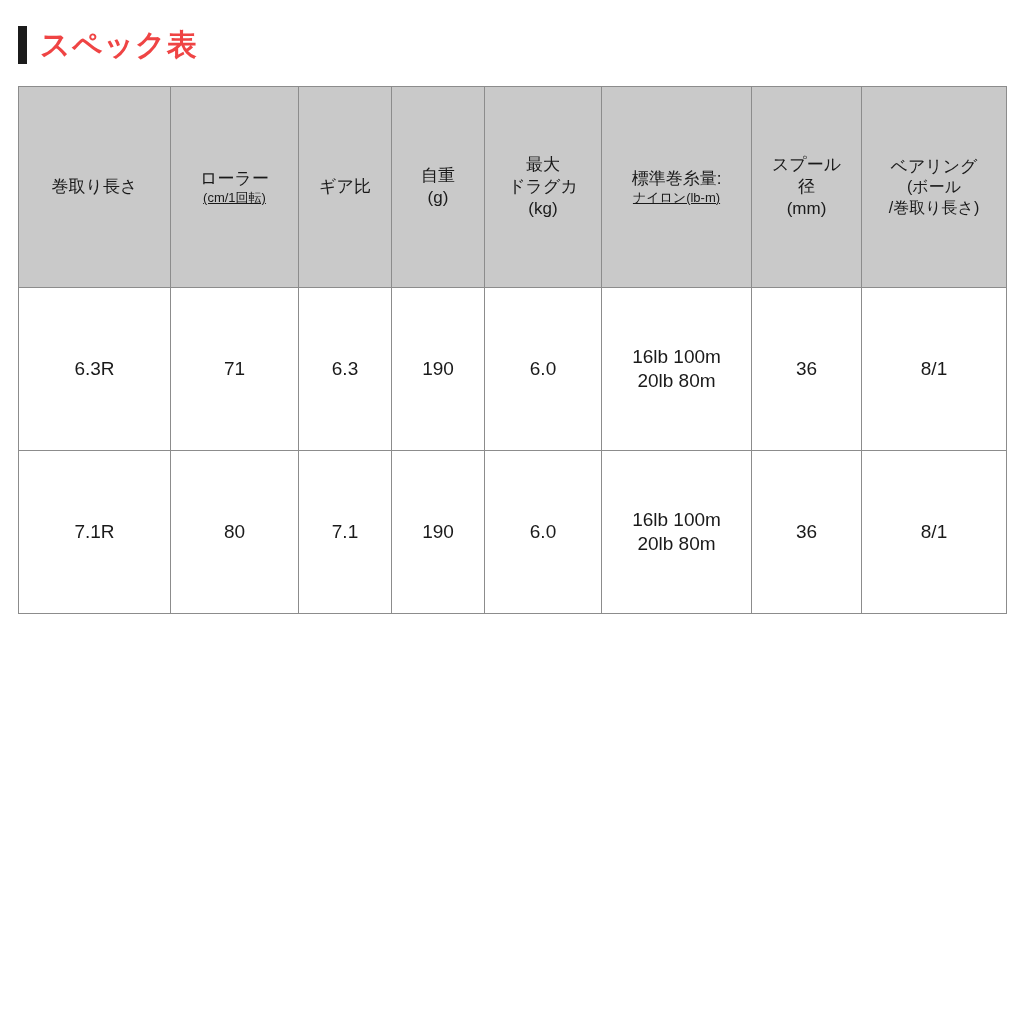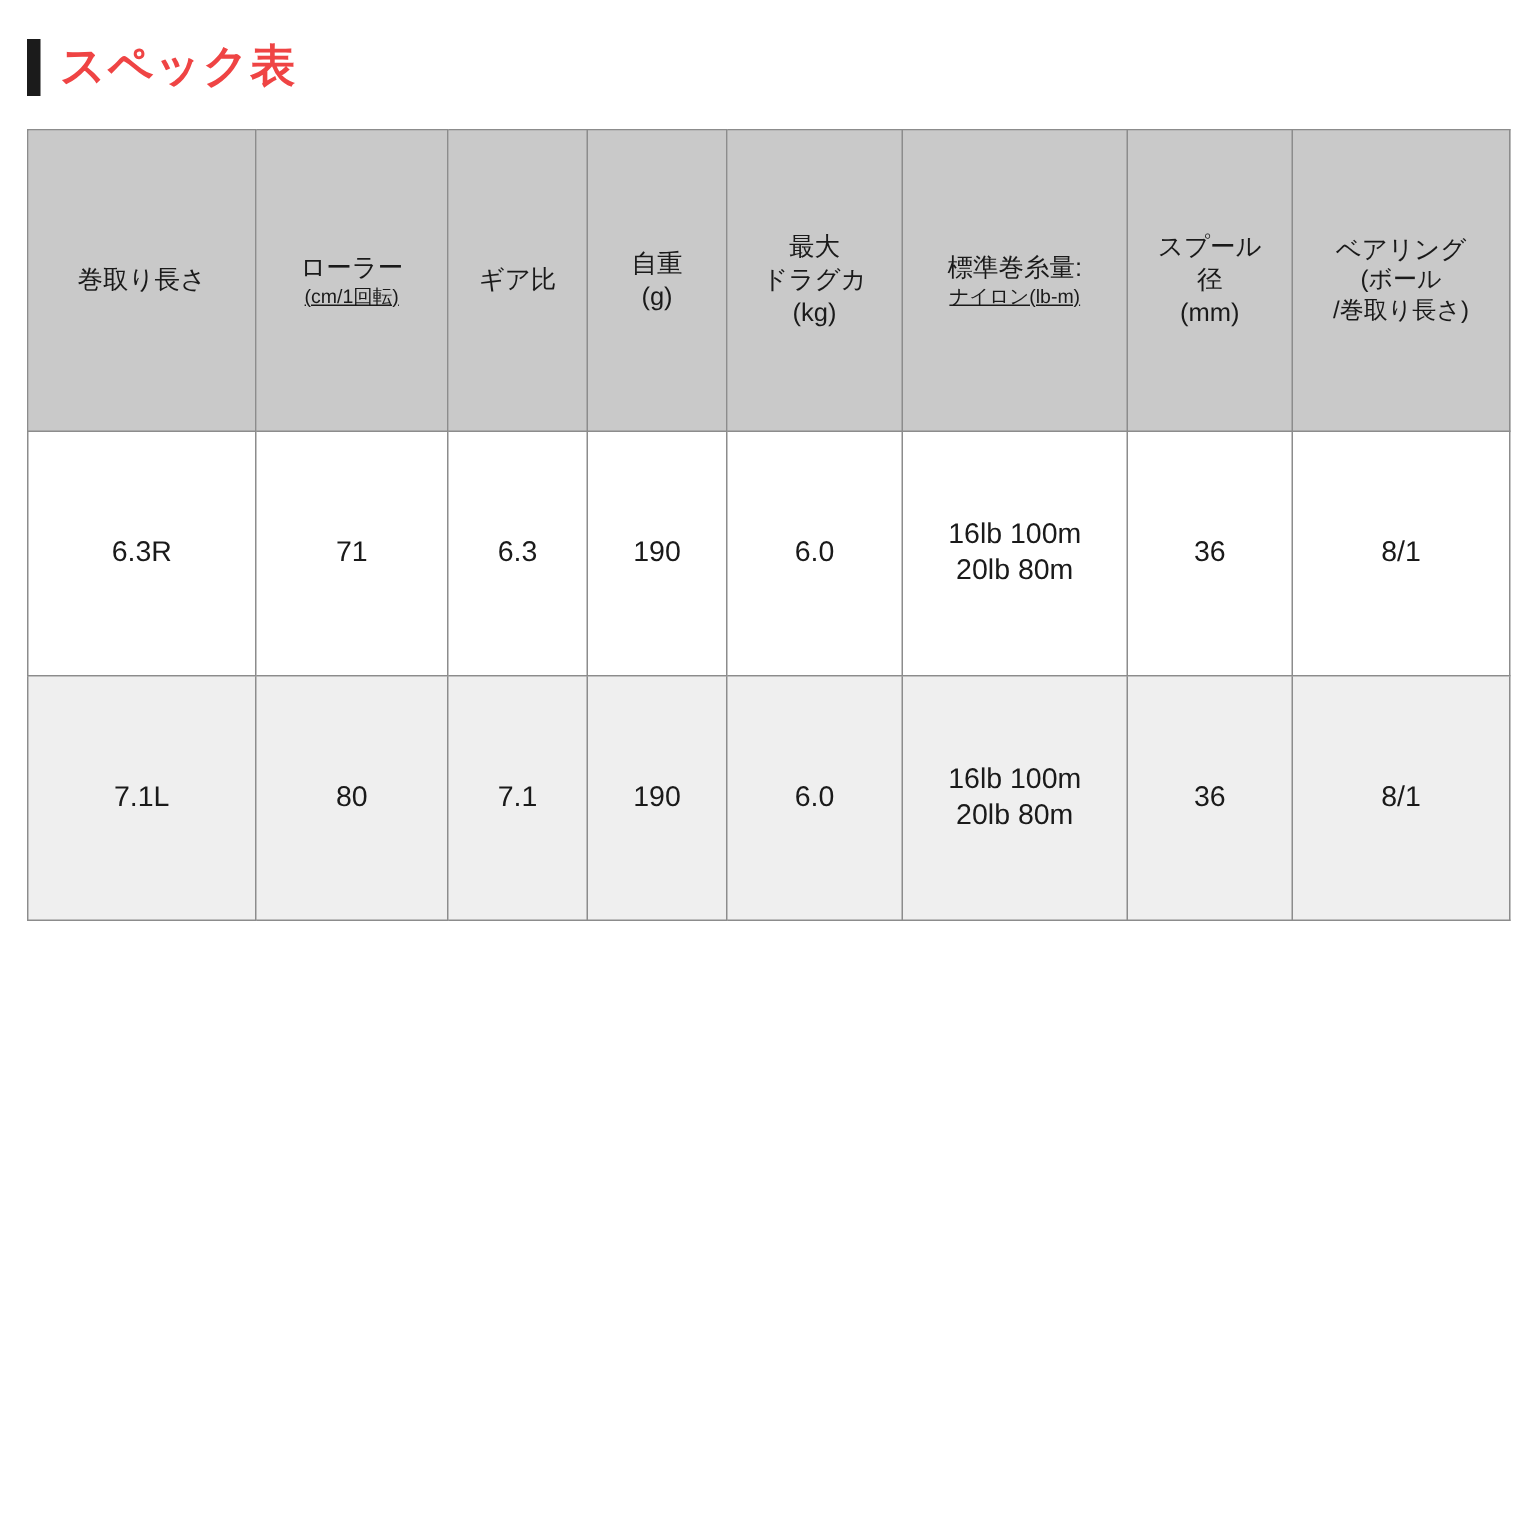--- a/index.html
+++ b/index.html
@@ -175,22 +175,22 @@
           <td>6.3</td>
           <td>190</td>
           <td>6.0</td>
           <td class="two-line">
             <span>16lb 100m</span>
             <span>20lb 80m</span>
           </td>
           <td>36</td>
           <td>8/1</td>
         </tr>
-        <tr class="alt">
-          <td>7.1L</td>
+        <tr>
+          <td>7.1R</td>
           <td>80</td>
           <td>7.1</td>
           <td>190</td>
           <td>6.0</td>
           <td class="two-line">
             <span>16lb 100m</span>
             <span>20lb 80m</span>
           </td>
           <td>36</td>
           <td>8/1</td>

